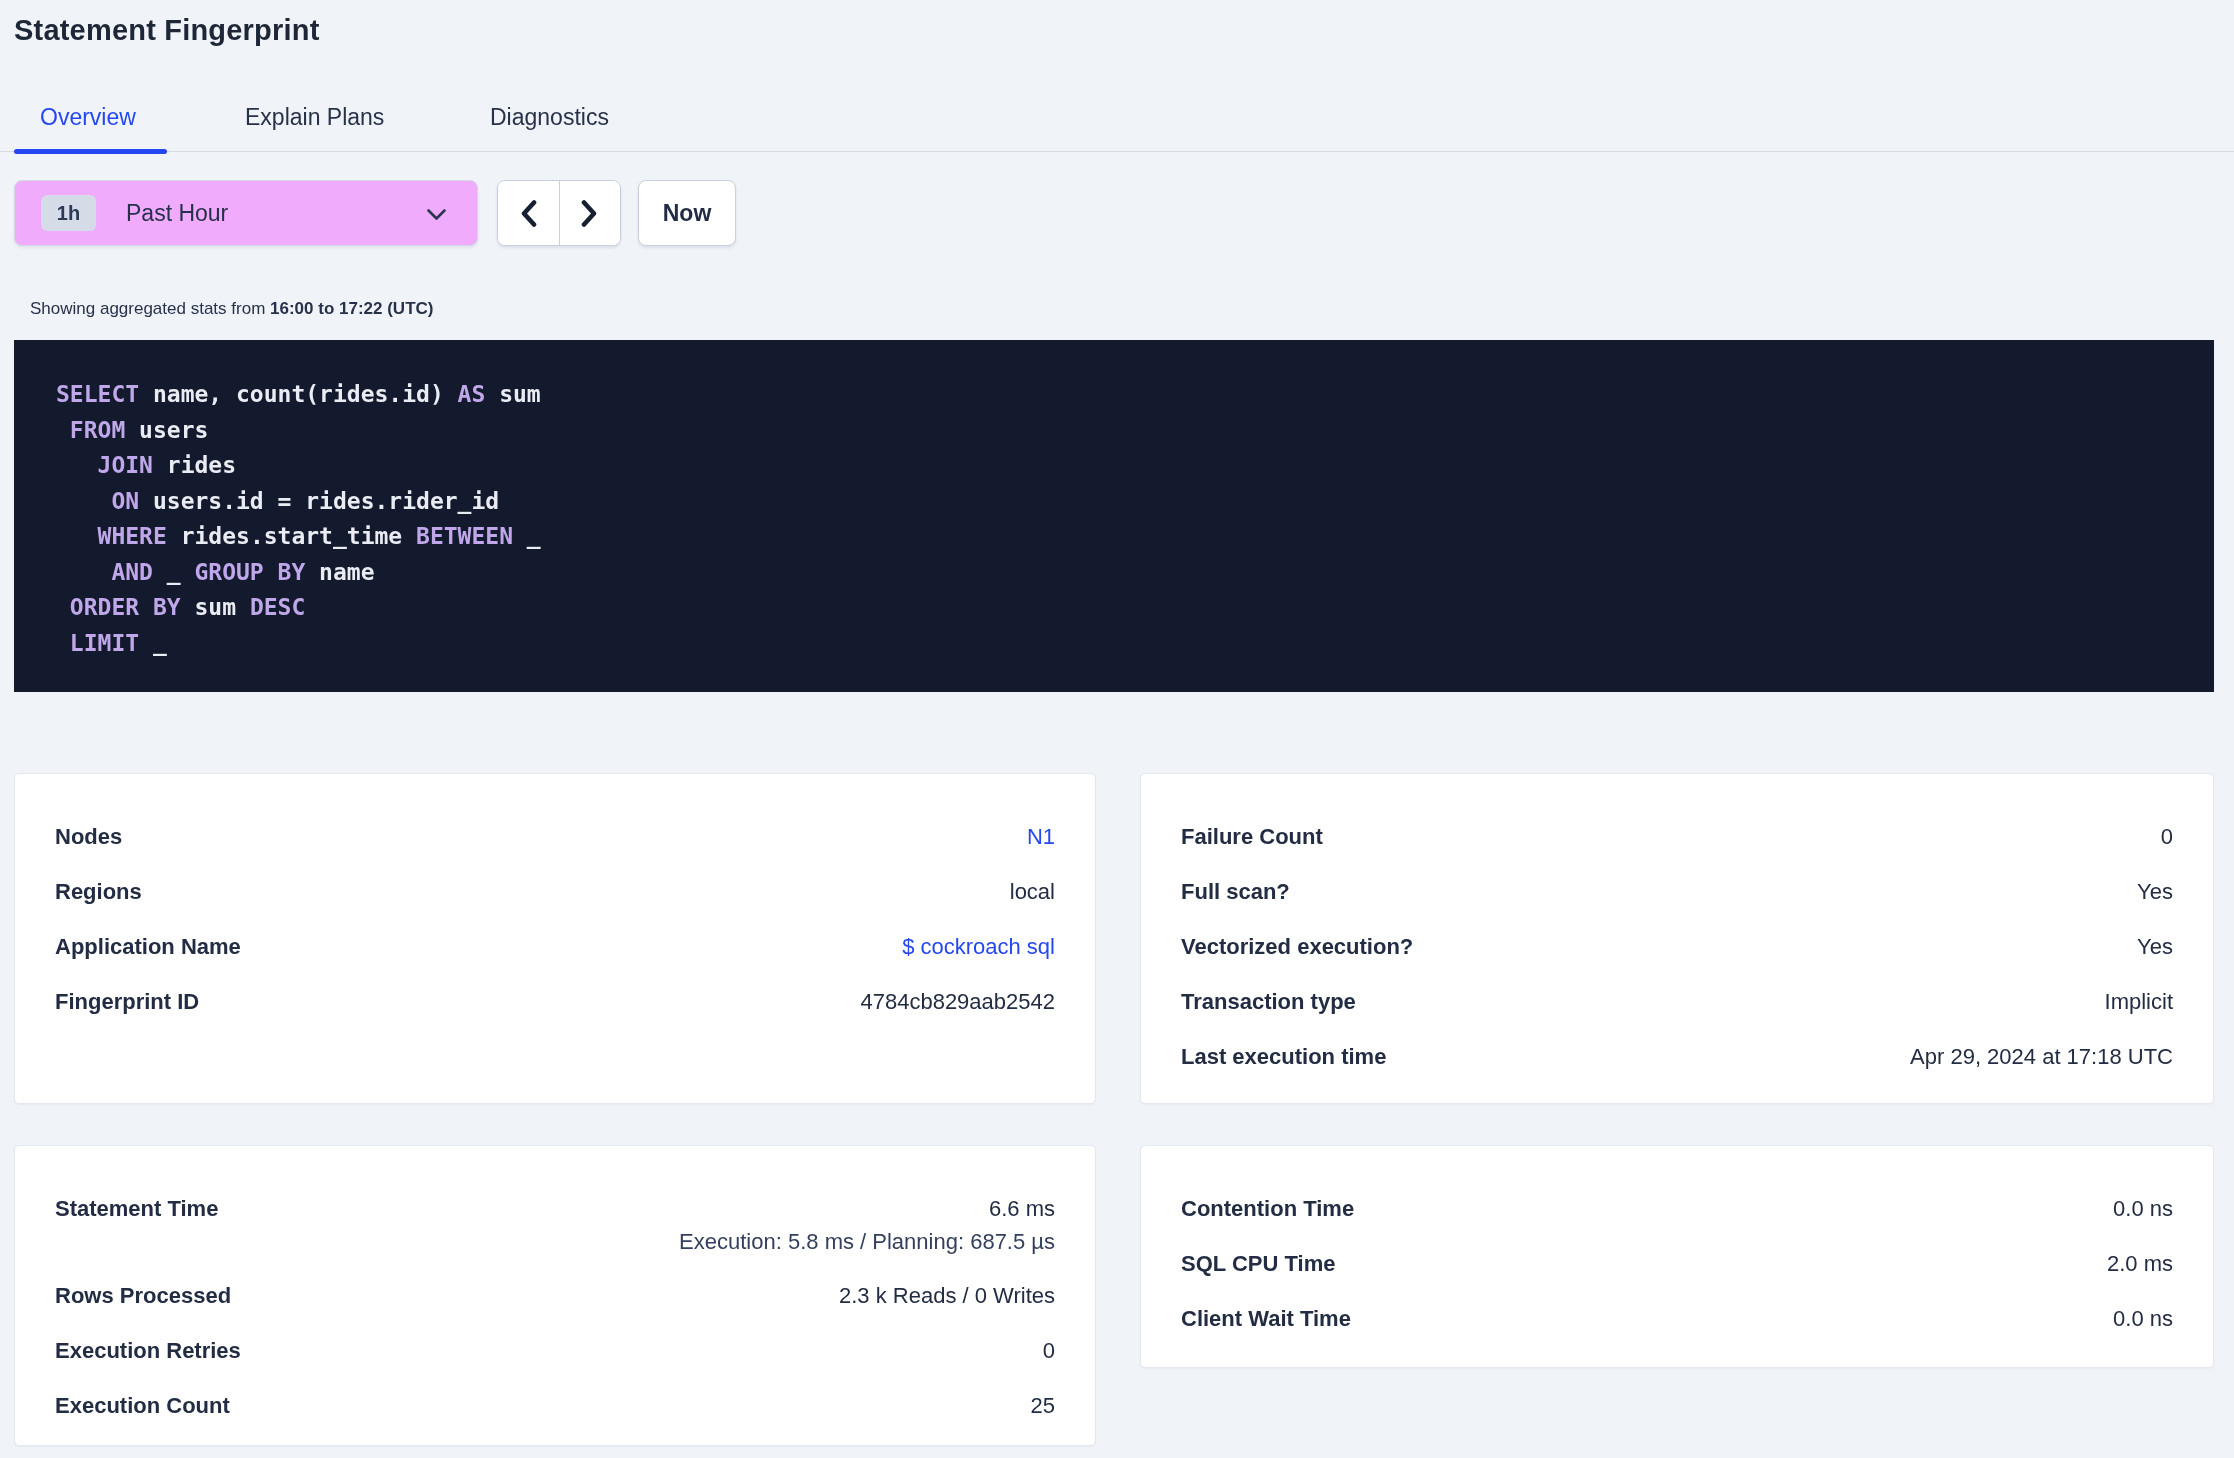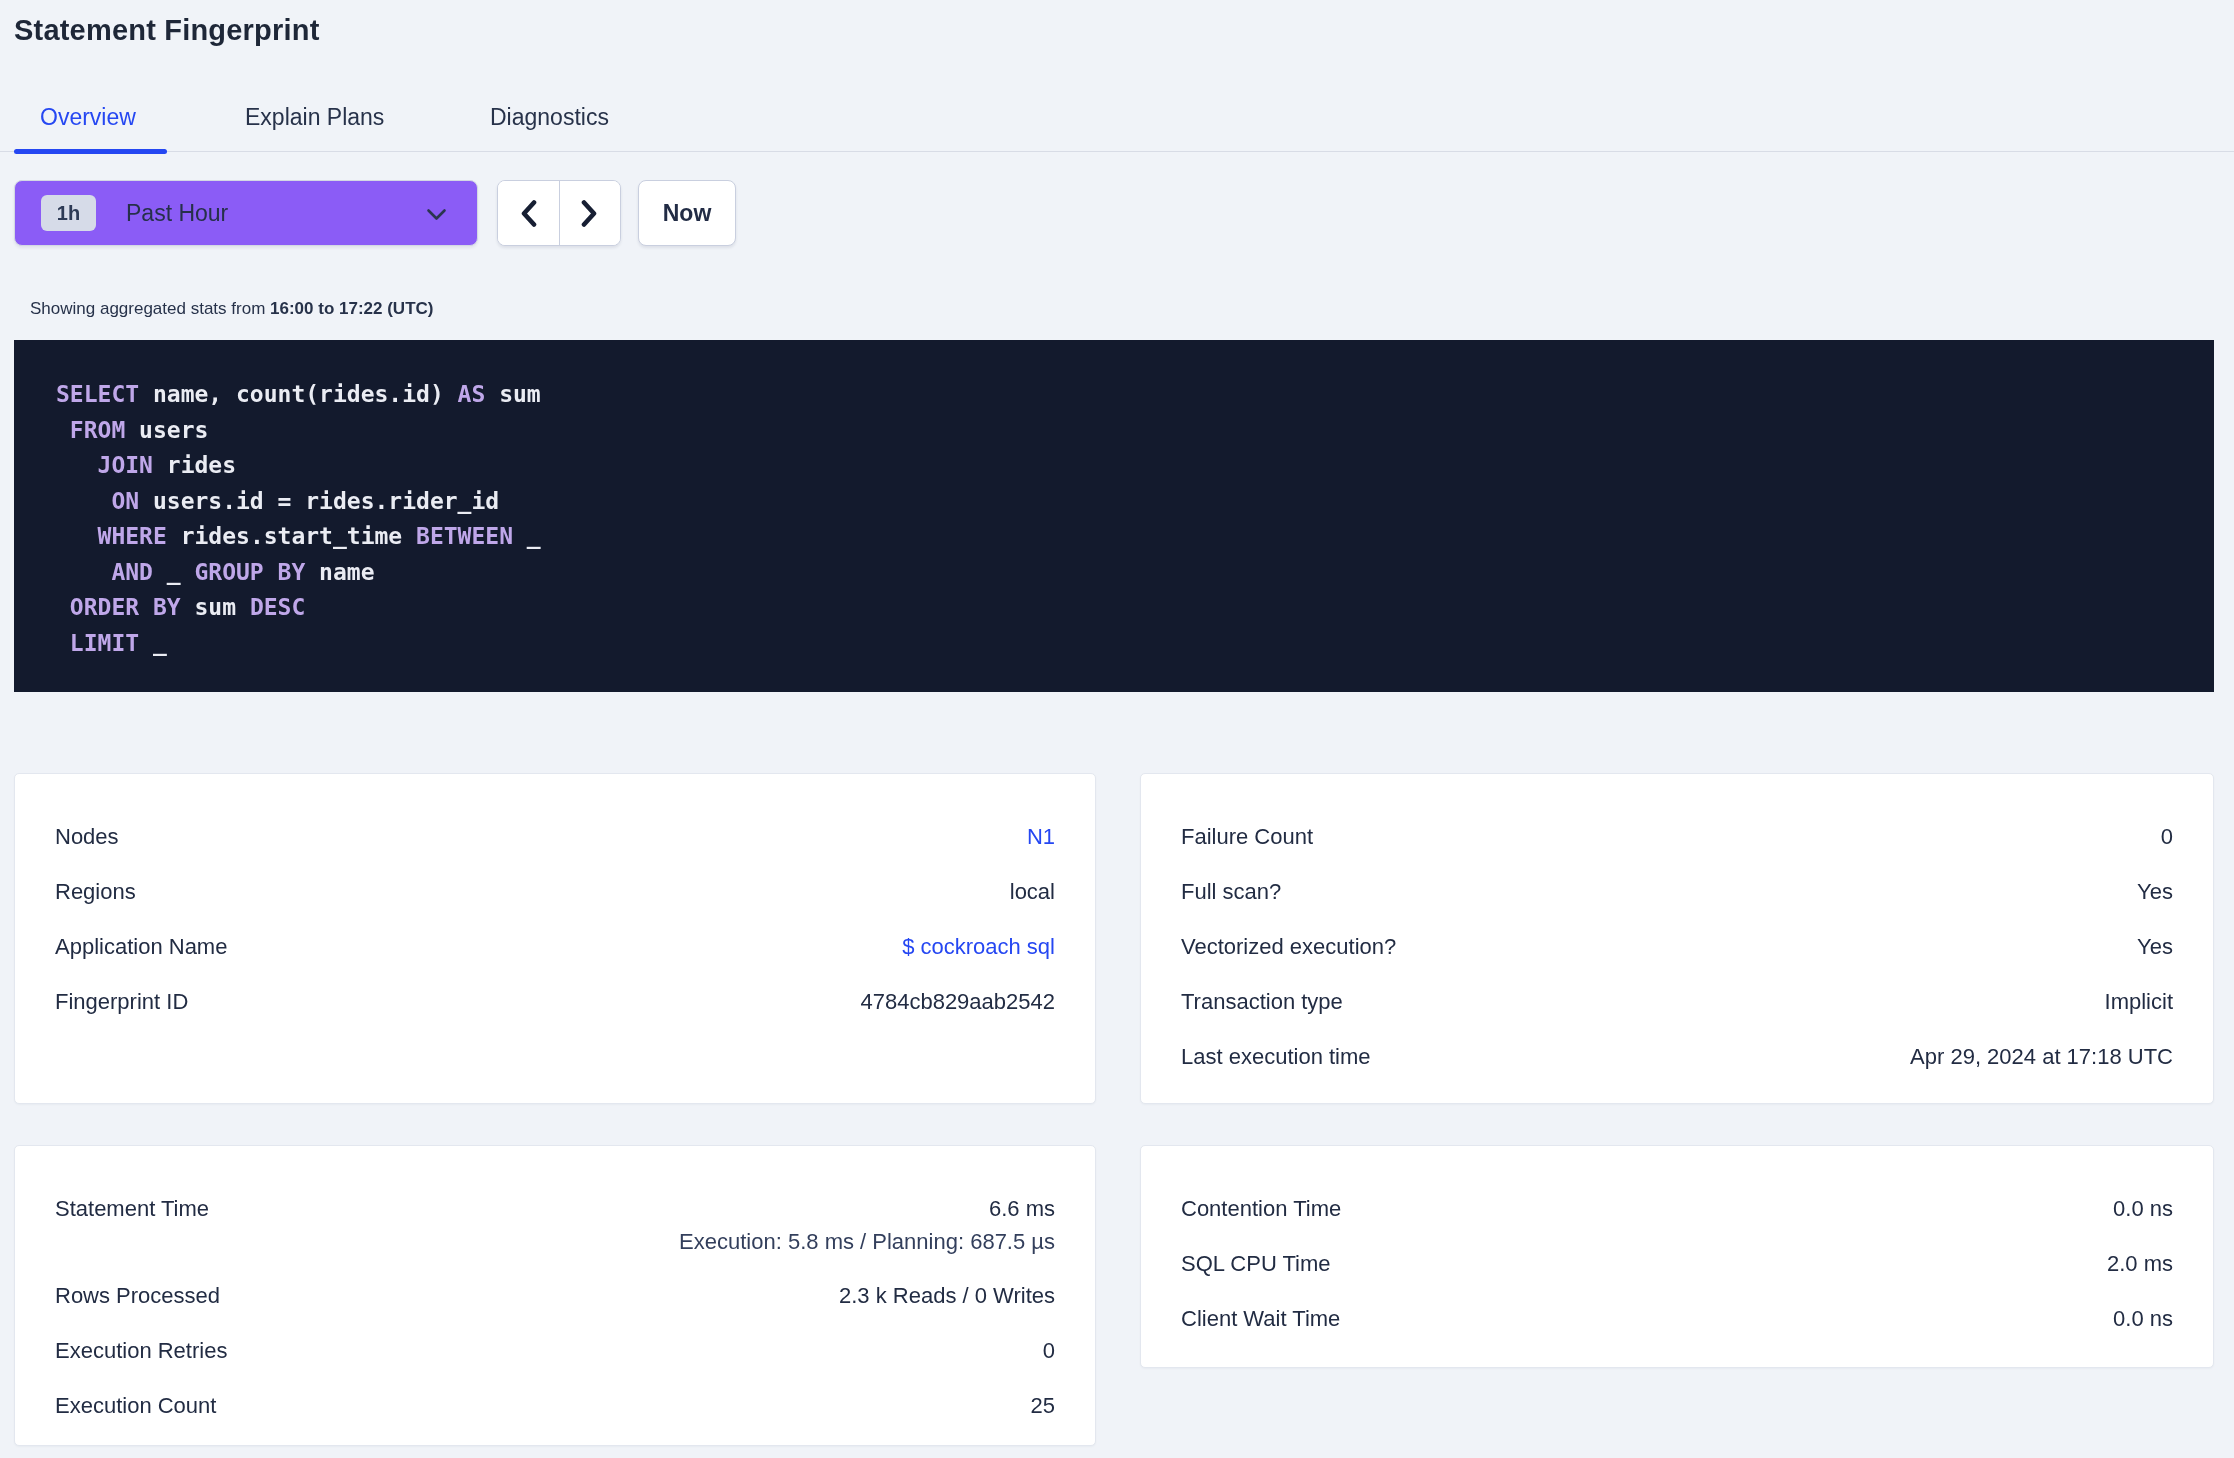--- a/index.html
+++ b/index.html
@@ -28,21 +28,21 @@
   .tabbar{position:absolute;left:0;top:92px;width:2234px;height:59px;border-bottom:1px solid var(--hairline);}
   .tab{position:absolute;top:12px;font-size:23px;color:#27324a;cursor:pointer;white-space:nowrap;}
   .tab.active{color:var(--blue);}
   .tab-overview{left:40px;}
   .tab-explain{left:245px;}
   .tab-diagnostics{left:490px;}
   .tab-underline{position:absolute;left:14px;bottom:-3px;width:153px;height:5px;border-radius:3px;background:var(--blue);}
   
   .dropdown{
     position:absolute;left:14px;top:180px;width:464px;height:66px;box-sizing:border-box;
-    background:#8b5cf6;border:1px solid #d3d8e3;border-radius:8px;
+    background:#f0abfc;border:1px solid #d3d8e3;border-radius:8px;
     box-shadow:0 2px 3px rgba(25,35,70,.07);
     display:flex;align-items:center;cursor:pointer;
   }
   .badge{
     margin-left:26px;width:55px;height:36px;border-radius:6px;background:#d6dbe8;
     display:flex;align-items:center;justify-content:center;
     font-size:20px;font-weight:700;color:#2d3a55;
   }
   .dd-label{margin-left:30px;font-size:23px;font-weight:500;color:#26304a;}
   .dd-chevron{position:absolute;right:30px;top:27px;}
@@ -77,21 +77,21 @@
     position:absolute;box-sizing:border-box;background:#fff;
     border:1px solid var(--card-border);border-radius:5px;
     box-shadow:0 1px 2px rgba(30,40,70,.04);
     padding-top:50px;
   }
   .card-details-left {left:14px;  top:773px; width:1082px;height:331px;}
   .card-details-right{left:1140px;top:773px; width:1074px;height:331px;}
   .card-perf-left    {left:14px;  top:1145px;width:1082px;height:301px;}
   .card-perf-right   {left:1140px;top:1145px;width:1074px;height:223px;}
   .inforow{display:flex;justify-content:space-between;align-items:flex-start;padding:0 40px;margin-bottom:30px;line-height:25px;}
-  .inforow .label{font-size:22px;font-weight:400;color:#222c43;white-space:nowrap;}
+  .inforow .label{font-size:22px;font-weight:700;color:#222c43;white-space:nowrap;}
   .inforow .value{font-size:22px;color:#222c43;text-align:right;}
   .inforow .value.link{color:var(--blue);cursor:pointer;}
   .inforow .sub{font-size:22px;color:#333f5c;margin-top:9px;line-height:23px;}
 </style>
 </head>
 <body>
 
 <div class="page">
 
   <h1 class="page-title">Statement Fingerprint</h1>

